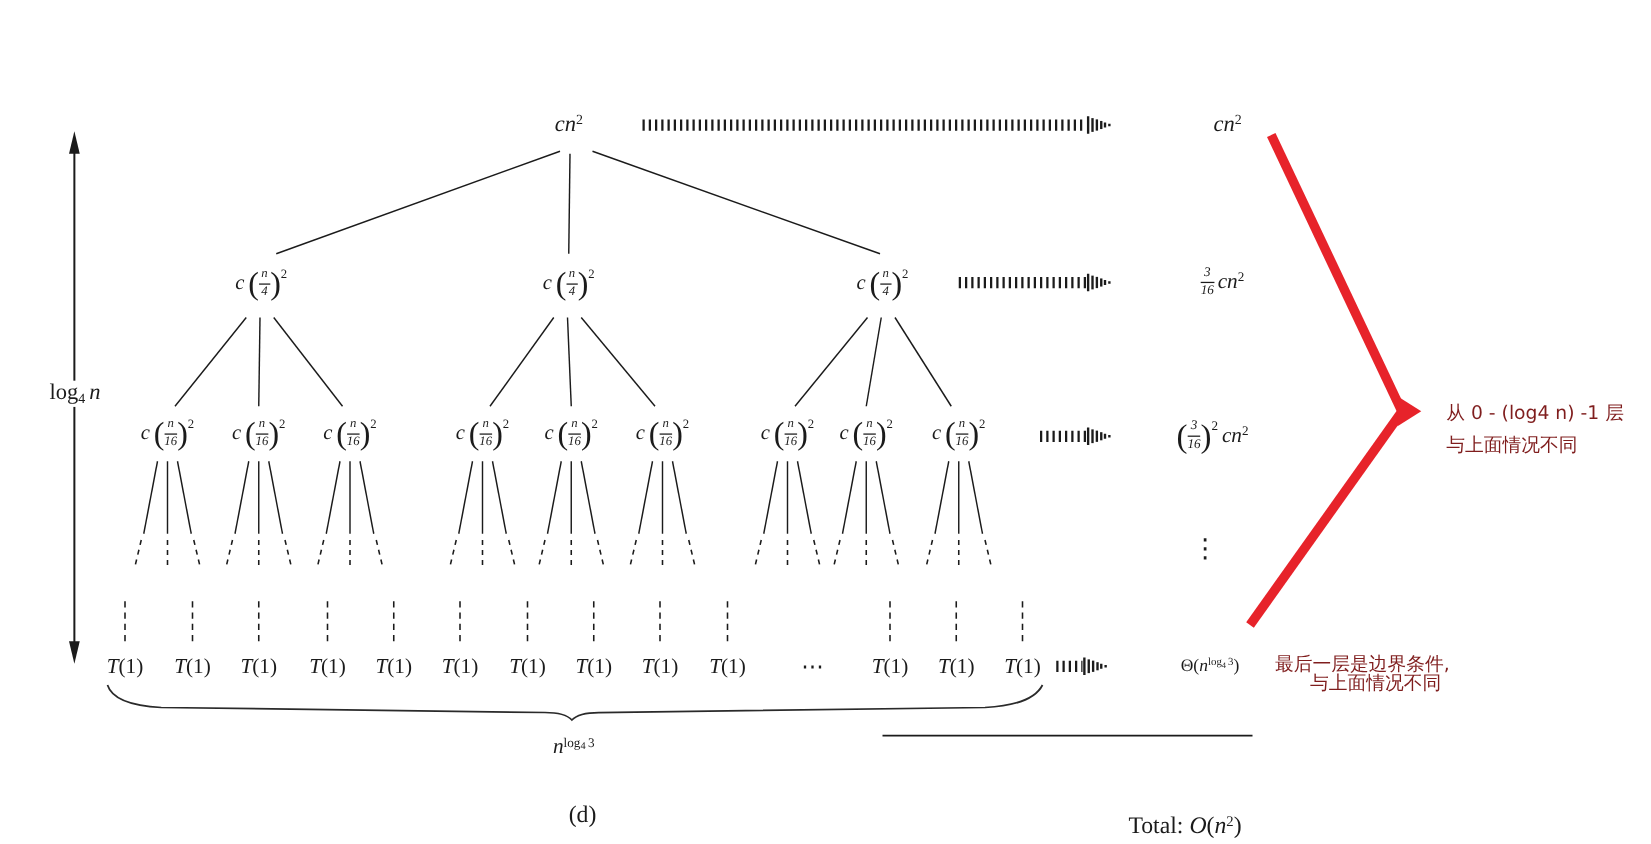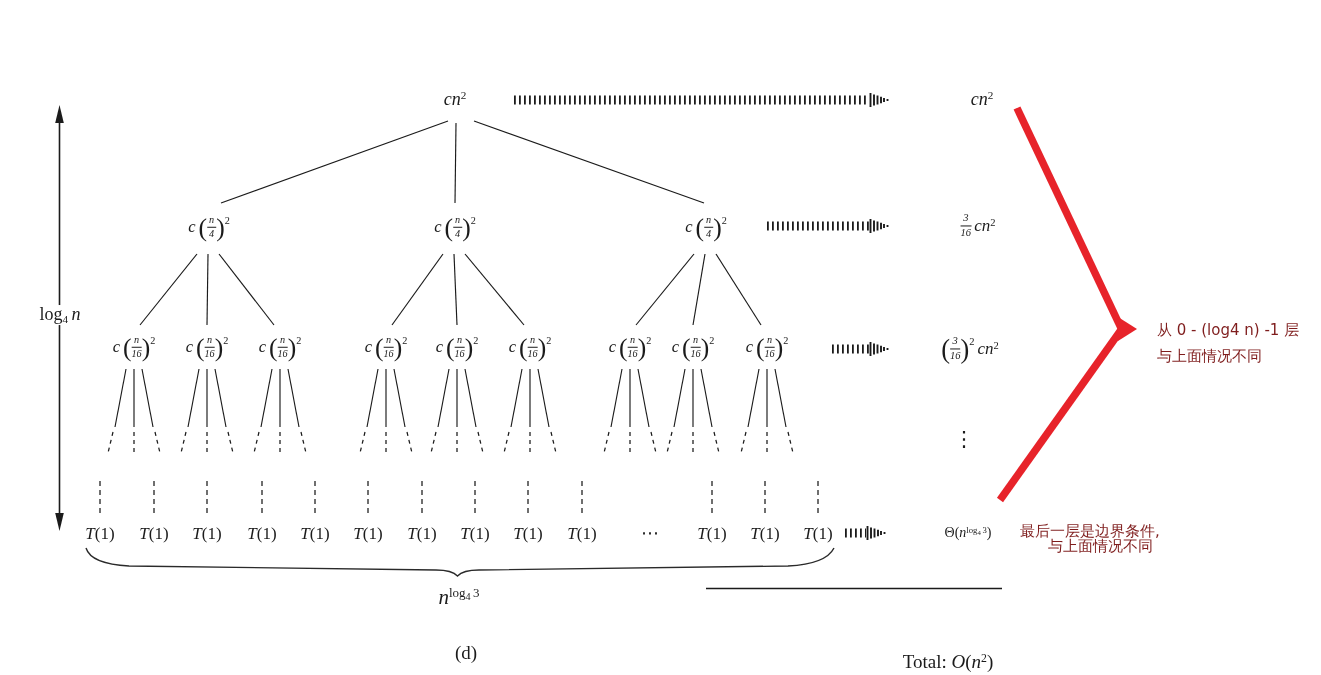--- a/index.html
+++ b/index.html
@@ -193,16 +193,16 @@
     <div class="mlabel" style="left: 712px; top: 533px; font-size: 17px;"><span class="it">T</span><span class="rm">(1)</span></div>
     <div class="mlabel" style="left: 765px; top: 533px; font-size: 17px;"><span class="it">T</span><span class="rm">(1)</span></div>
     <div class="mlabel" style="left: 818px; top: 533px; font-size: 17px;"><span class="it">T</span><span class="rm">(1)</span></div>
     <div class="mlabel" style="left: 650px; top: 533px; font-size: 18px;"><span class="rm">⋯</span></div>
     <div class="mlabel bgw" style="left: 60px; top: 315px; font-size: 18px;"><span class="rm">log</span><span class="sub">4</span><span class="sp"></span><span class="it">n</span></div>
     <div class="mlabel" style="left: 982px; top: 99px; font-size: 18px;"><span class="it">cn</span><span class="sup">2</span></div>
     <div class="mlabel" style="left: 978px; top: 226px; font-size: 17px;"><span class="frac"><span class="fn">3</span><span class="fd">16</span></span><span class="sp"></span><span class="it">cn</span><span class="sup">2</span></div>
     <div class="mlabel" style="left: 970px; top: 349px; font-size: 17px;"><span class="bigp">(</span><span class="frac"><span class="fn">3</span><span class="fd">16</span></span><span class="bigp">)</span><span class="psup">2</span><span class="sp"></span><span class="it">cn</span><span class="sup">2</span></div>
     <div class="mlabel" style="left: 964px; top: 439px; font-size: 21px;"><span class="rm">⋮</span></div>
     <div class="mlabel" style="left: 968px; top: 533px; font-size: 14px; text-align: right;"><span class="rm">Θ(</span><span class="it">n</span><span class="supt"><span class="rm">log</span><span class="sub">4</span><span class="sp"></span><span class="rm">3</span></span><span class="rm">)</span></div>
-    <div class="mlabel" style="left: 459px; top: 597px; font-size: 21px;"><span class="it">n</span><span class="supt"><span class="rm">log</span><span class="sub">4</span><span class="sp"></span><span class="rm">3</span></span></div>
+    <div class="mlabel" style="left: 459px; top: 597px; font-size: 17px;"><span class="it">n</span><span class="supt"><span class="rm">log</span><span class="sub">4</span><span class="sp"></span><span class="rm">3</span></span></div>
     <div class="mlabel" style="left: 948px; top: 661px; font-size: 19px;"><span class="rm">Total: </span><span class="it">O</span><span class="rm">(</span><span class="it">n</span><span class="sup">2</span><span class="rm">)</span></div>
     <div class="mlabel" style="left: 466px; top: 652px; font-size: 19px;"><span class="rm">(d)</span></div>
   </div>
 
 </body></html>

